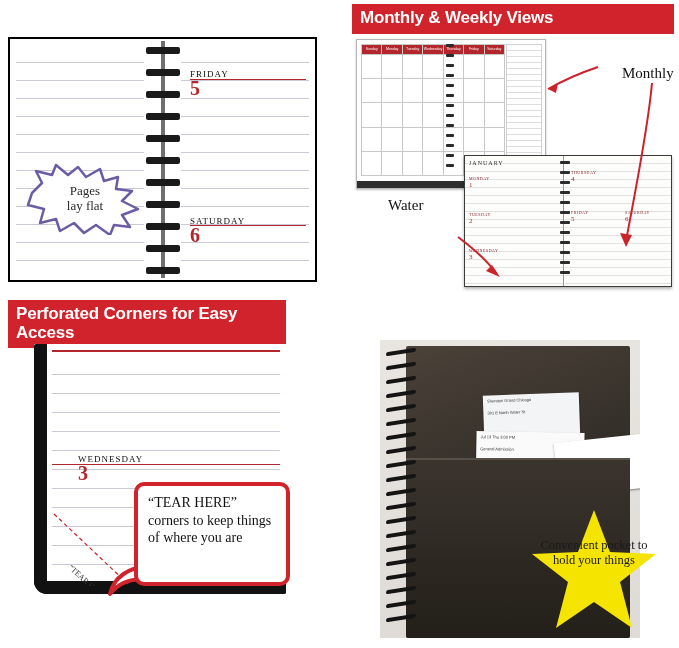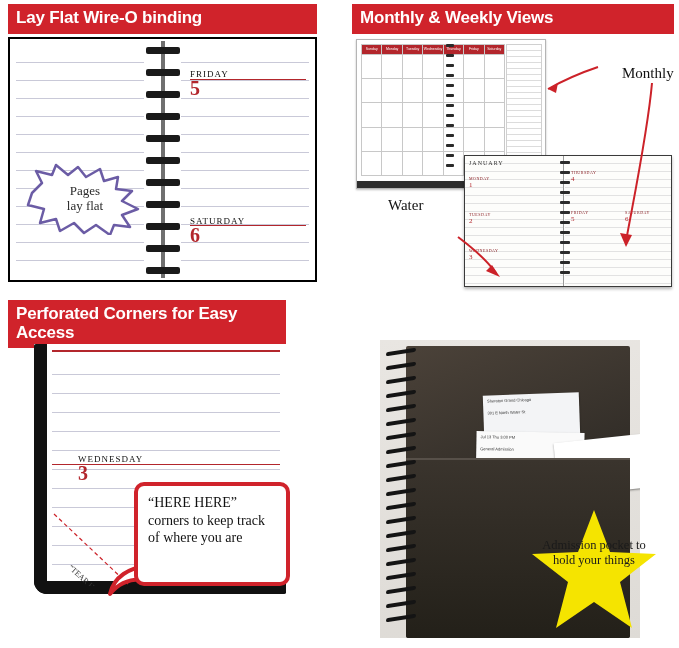--- a/index.html
+++ b/index.html
@@ -381,21 +381,20 @@
     line-height: 1.18;
     z-index: 7;
   }
 </style>
 </head>
 <body>
 
 <div class="grid">
 
   <div class="panel" id="panel-layflat">
-    <div class="banner">Lay Flat Wire-O binding</div>
 
     <div class="book">
       <div class="page-lines left-page"></div>
       <div class="page-lines right-page"></div>
 
       <div class="red-rule" style="left:180px; top:40px; width:116px;"></div>
       <div class="day-label" style="left:180px; top:30px;">FRIDAY</div>
       <div class="day-num" style="left:180px; top:38px;">5</div>
 
       <div class="red-rule" style="left:180px; top:186px; width:116px;"></div>
@@ -561,21 +560,21 @@
         <svg class="tear-diag" viewBox="0 0 120 100">
           <line x1="4" y1="28" x2="78" y2="98" stroke="#cc2229" stroke-width="1.2" stroke-dasharray="4 3"></line>
           <text x="18" y="82" font-family="Liberation Serif, serif" font-size="8" fill="#333" transform="rotate(43 18 82)">“TEAR HERE”</text>
         </svg>
       </div>
 
       <svg class="speech-tail" viewBox="0 0 44 44">
         <path d="M42,4 C26,6 10,14 6,32 C14,22 26,16 42,18 Z" fill="#ffffff" stroke="#d0232b" stroke-width="4" stroke-linejoin="round"></path>
       </svg>
 
-      <div class="speech">“HERE HERE” corners to keep track of where you are</div>
+      <div class="speech">“TEAR HERE” corners to keep things of where you are</div>
     </div>
   </div>
 
   <div class="panel" id="panel-pocket">
 
     <div class="photo">
       <div class="cover">
         <div class="paper ticket-1">
           <div class="tiny-text">Sheraton Grand Chicago</div>
           <div class="tiny-text">301 E North Water St</div>
@@ -612,16 +611,16 @@
         <i style="top:228px;"></i>
           <i style="top:242px;"></i>
           <i style="top:256px;"></i>
           <i style="top:270px;"></i>
       </div>
     </div>
 
     <svg class="star" viewBox="0 0 128 124">
       <polygon points="64,2 80,44 126,46 90,74 102,120 64,94 26,120 38,74 2,46 48,44" fill="#f5e400"></polygon>
     </svg>
-    <div class="star-text">Admission pocket to hold your things</div>
+    <div class="star-text">Convenient pocket to hold your things</div>
   </div>
 
 </div>
 
 </body></html>

